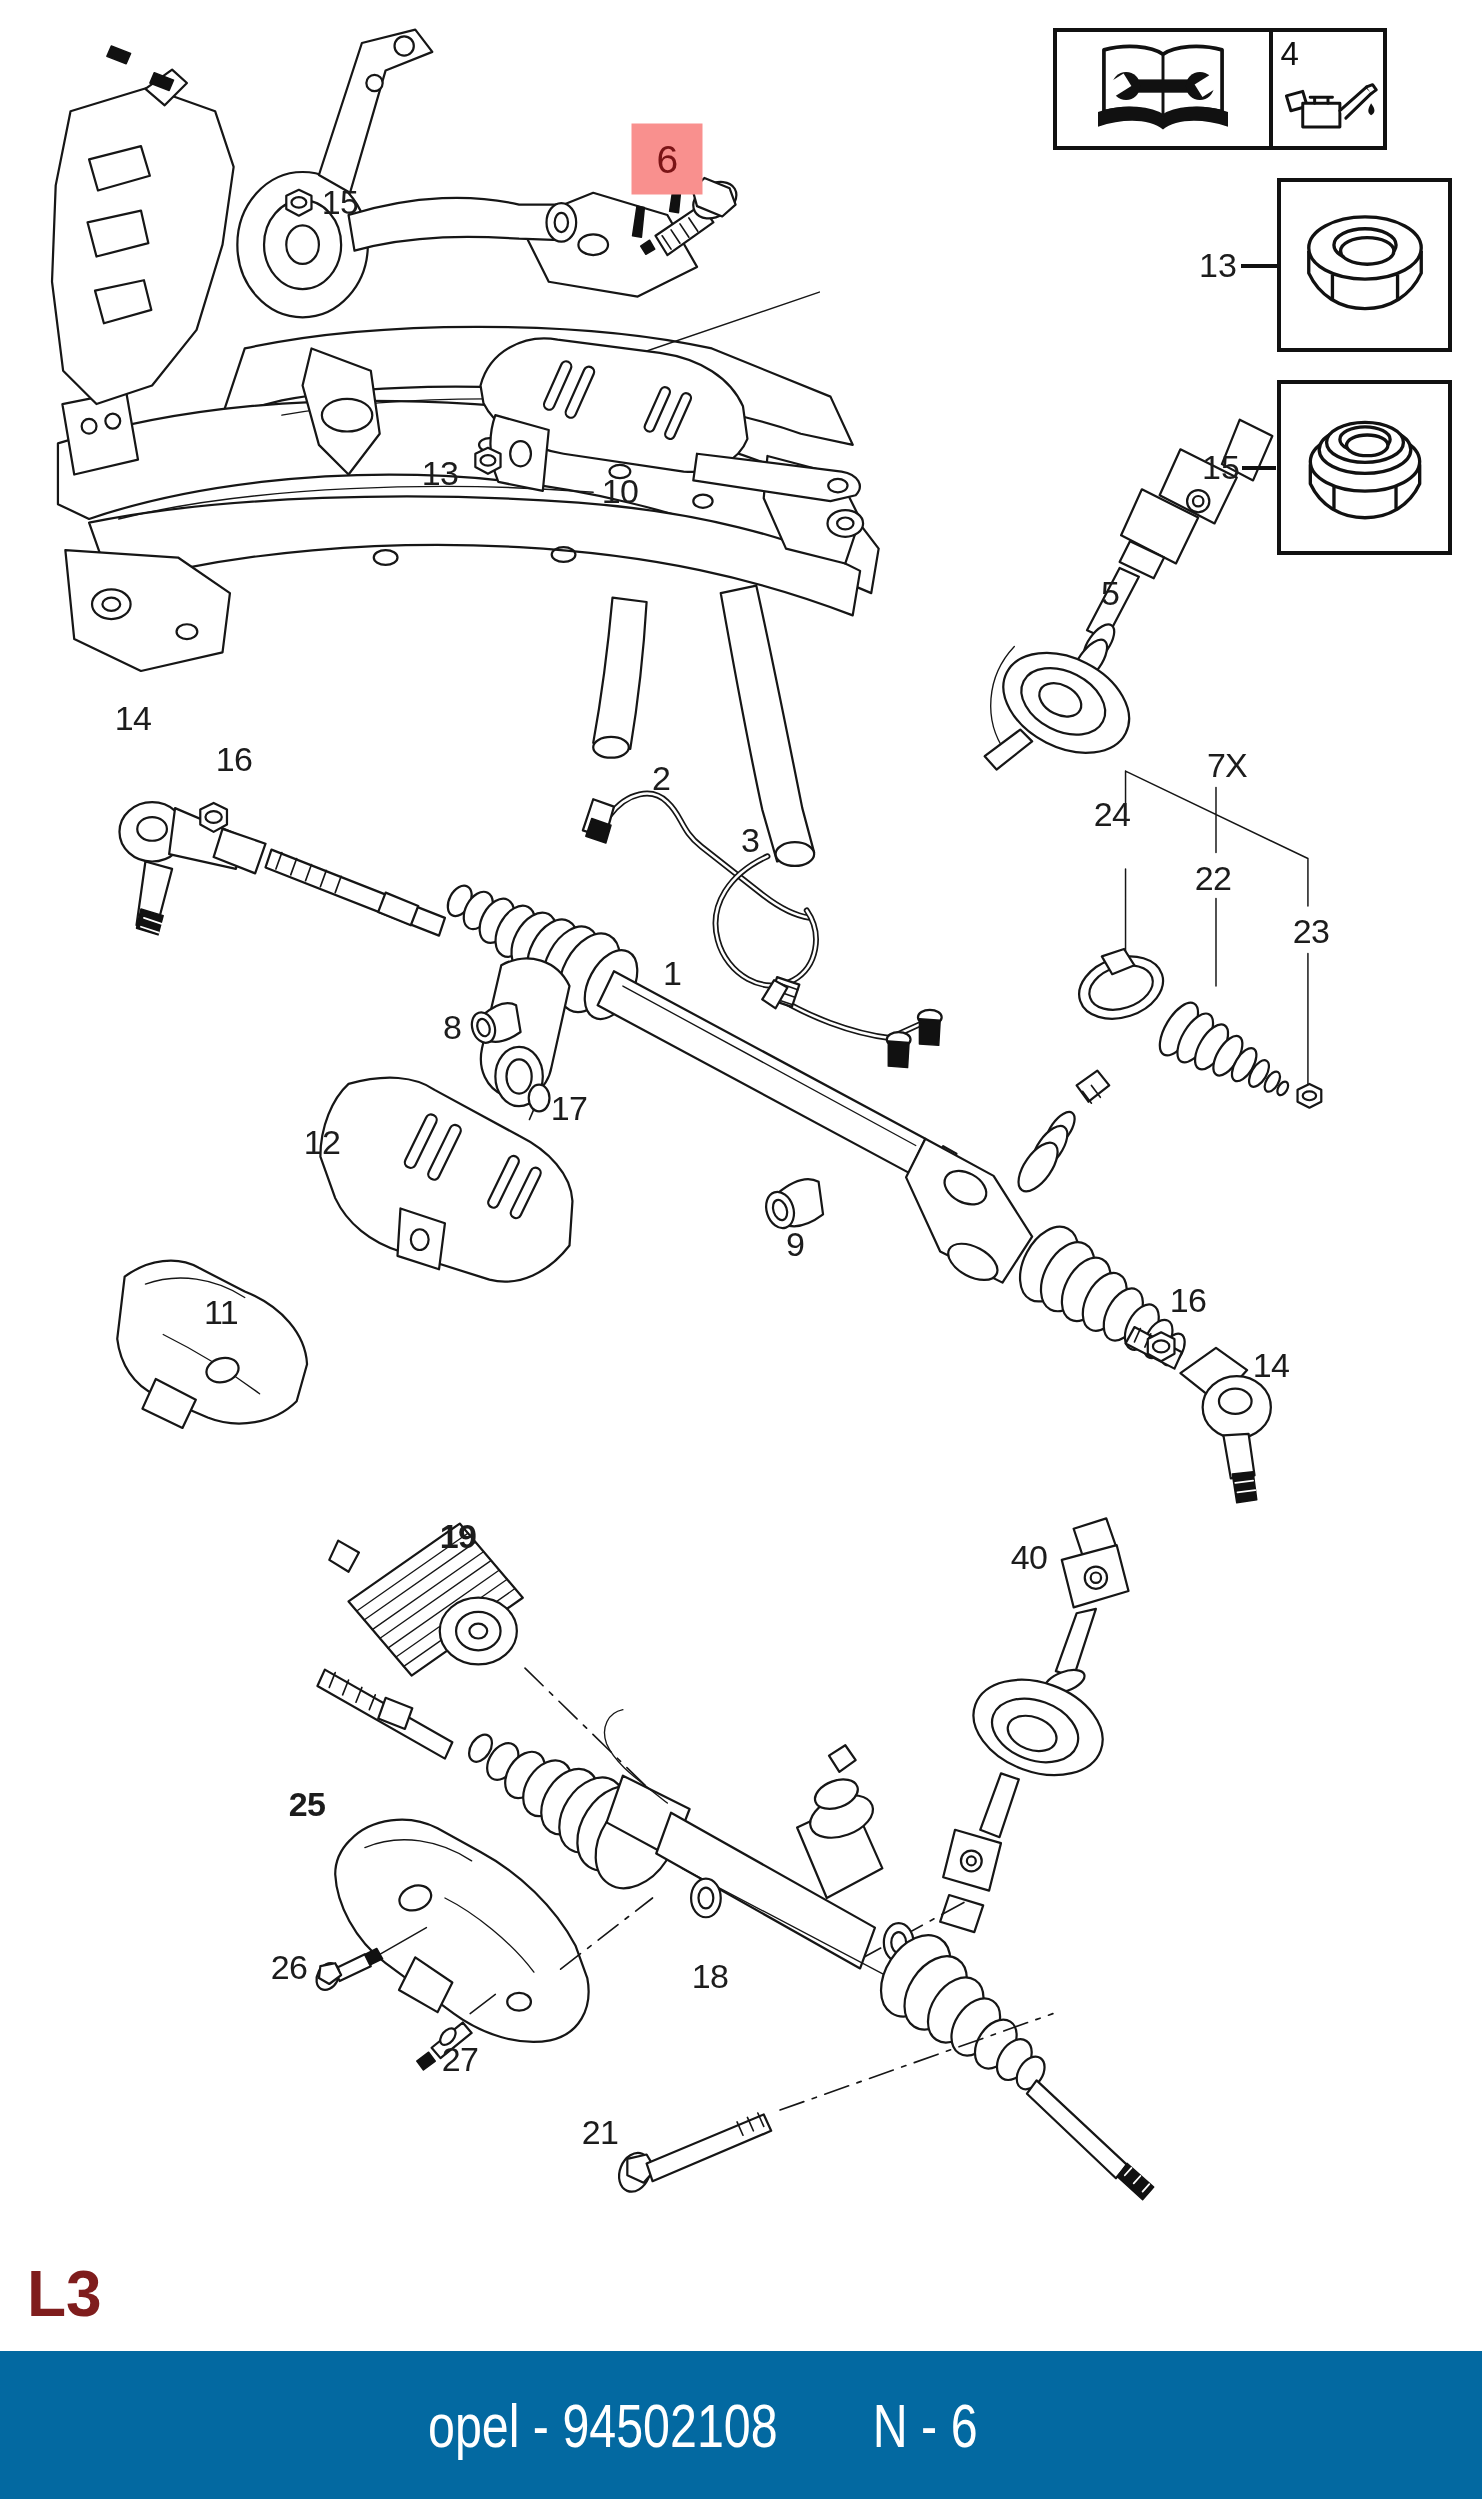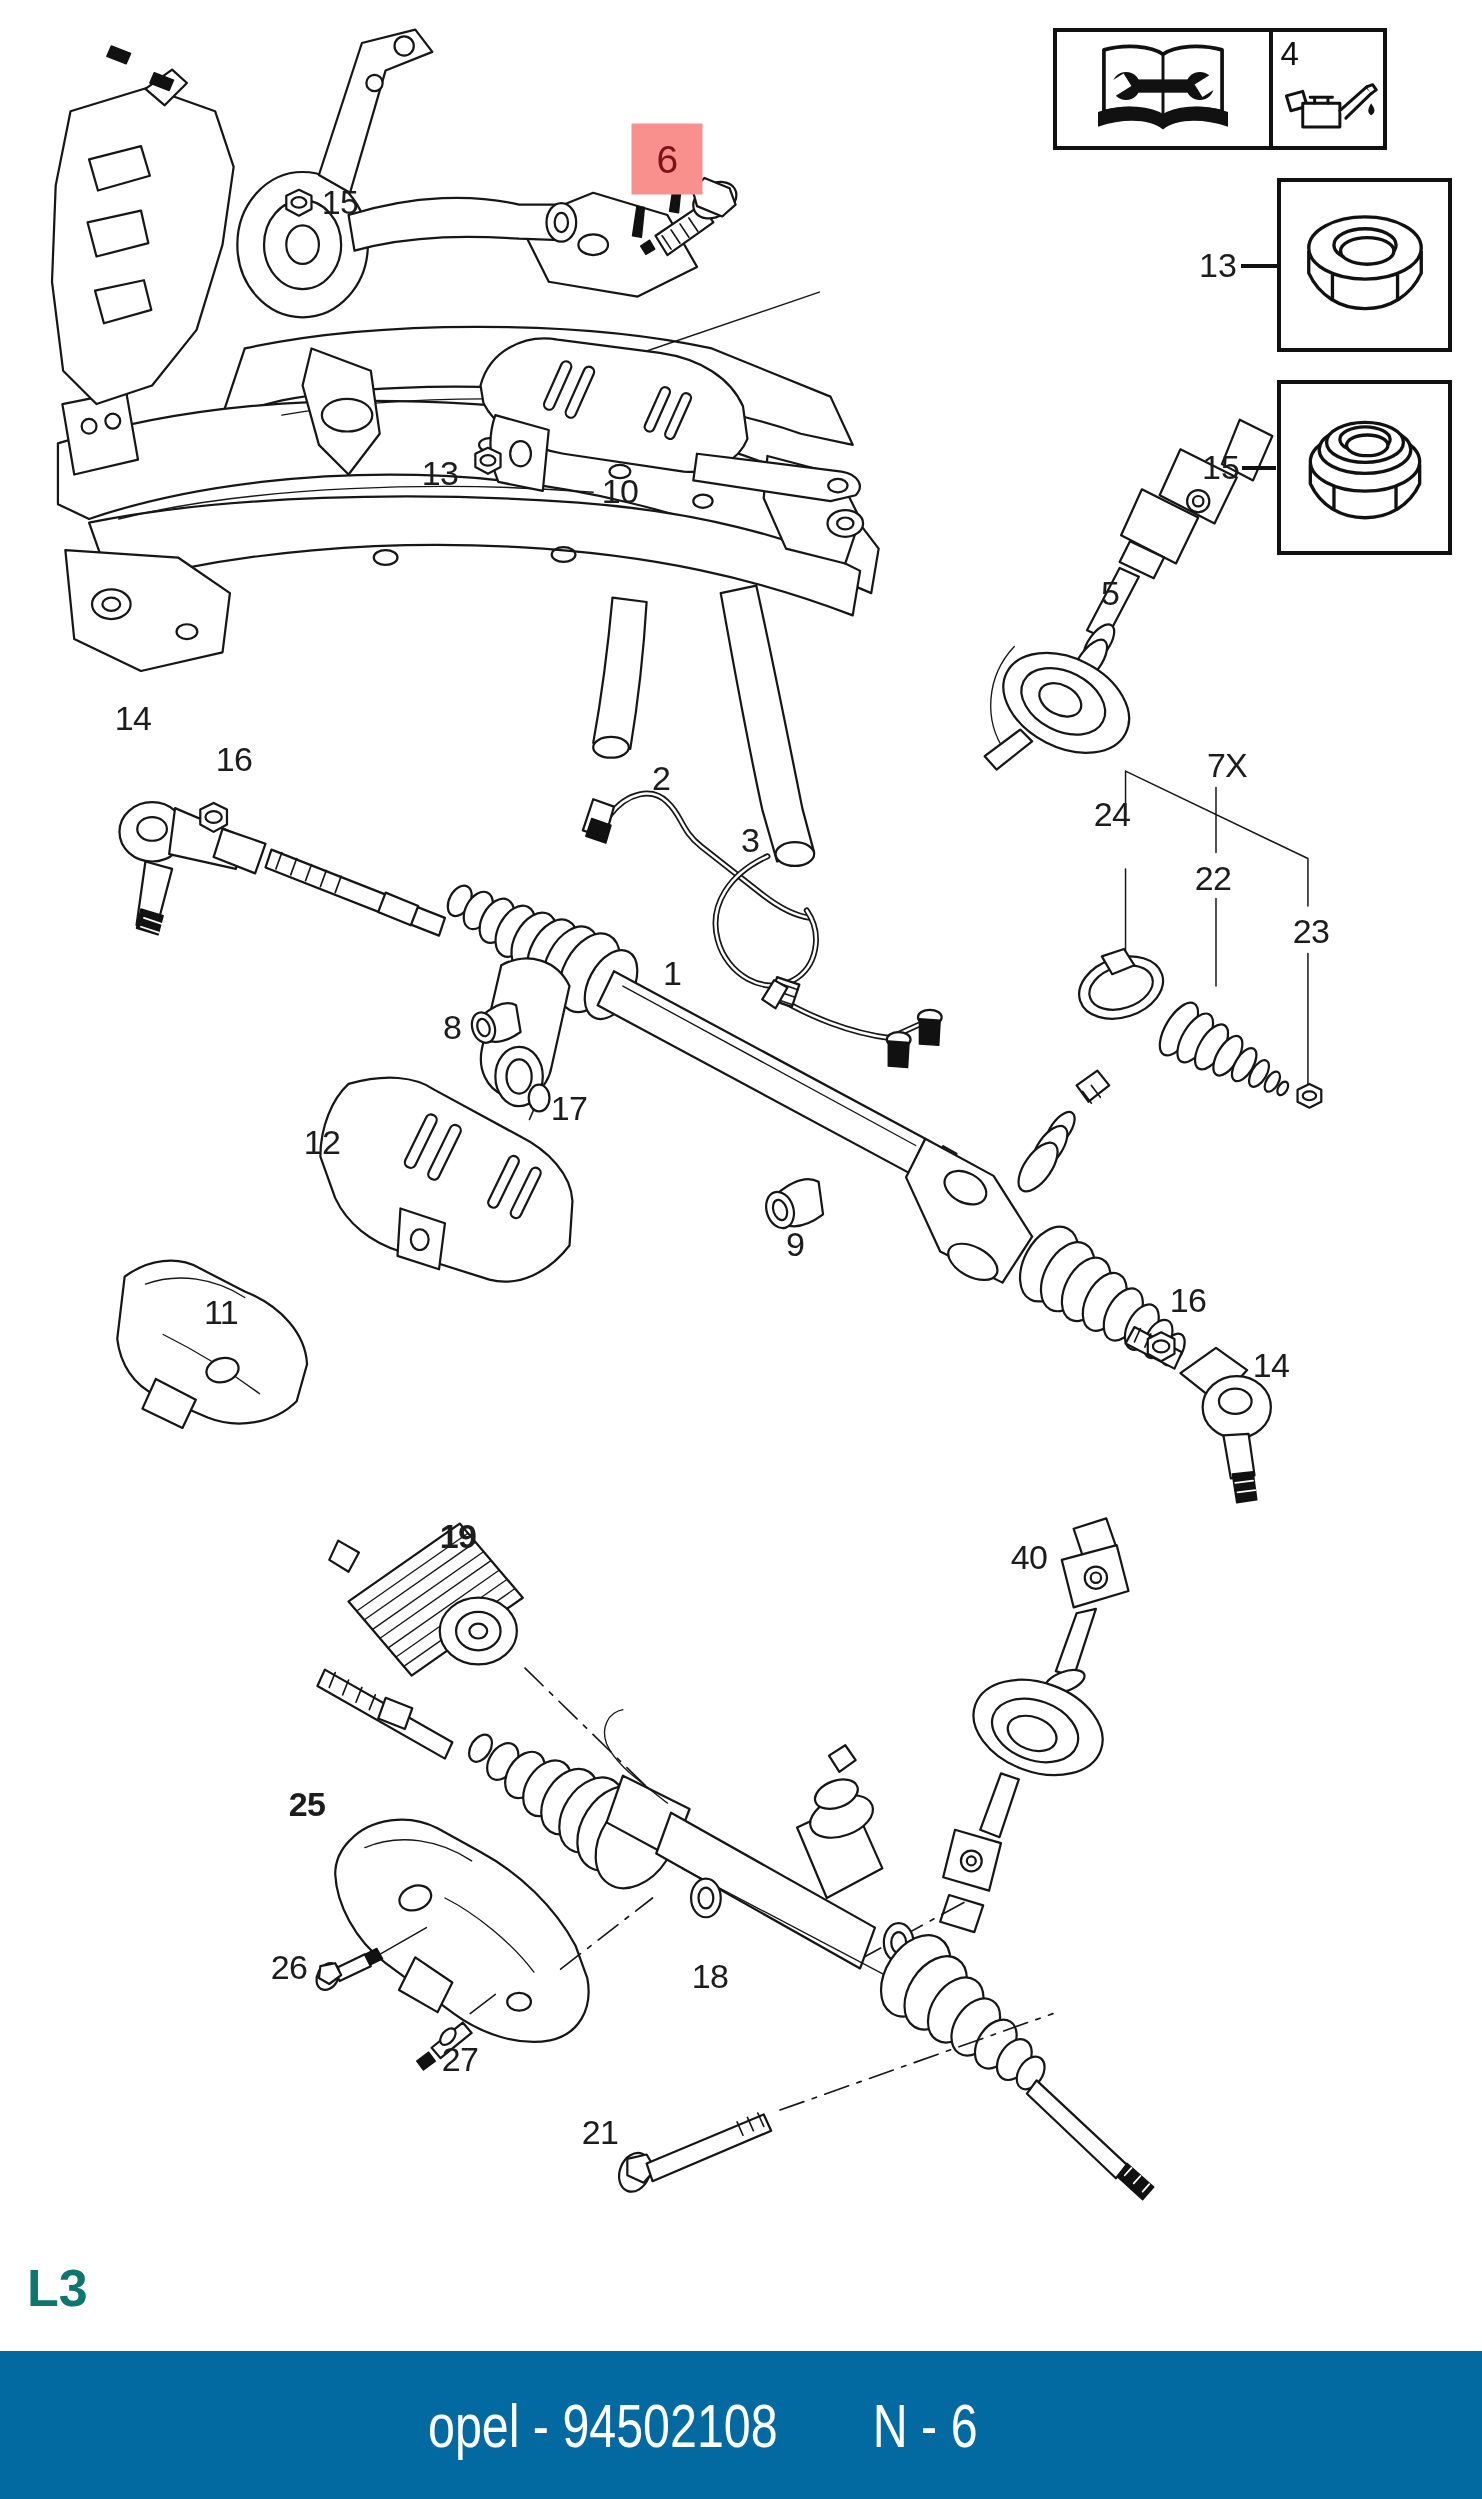--- a/index.html
+++ b/index.html
@@ -30,21 +30,21 @@
   .oilsvg{position:absolute;right:3px;bottom:7.4px}
   .lb-nut{width:175px;height:175px;align-items:center;justify-content:center}
   .lb-13{left:1277px;top:178px;height:174px}
   .lb-15{left:1277px;top:380px}
   .leg-label{position:absolute;font-size:34px;color:#1c1c1c;transform:translate(-50%,-50%)}
   .leg-dash{position:absolute;height:3.7px;background:#111}
   
   .footer{position:absolute;left:0;top:2351px;width:1483px;height:148px;display:flex;align-items:center}
   .ft{margin-left:428px;font-size:62px;color:#fff;transform:scaleX(0.78);transform-origin:left center;display:flex;align-items:baseline;white-space:nowrap}
   .sp{display:inline-block;width:122px}
-  .l3{position:absolute;left:27px;top:2262px;font-size:52px;font-weight:bold;color:#0f766e;line-height:1}
+  .l3{position:absolute;left:27px;top:2262px;font-size:64px;font-weight:bold;color:#7f1d1d;line-height:1}
 </style>
 </head>
 <body>
 
 <div class="page">
 
   <svg class="art" width="1483" height="2500" viewBox="0 0 2000 3372">
 
     <g>
       <path class="f" d="M330 470 C500 432 780 430 960 470 L1120 535 L1150 600 L1080 585 C900 520 560 505 380 540 L300 560 Z"></path>

